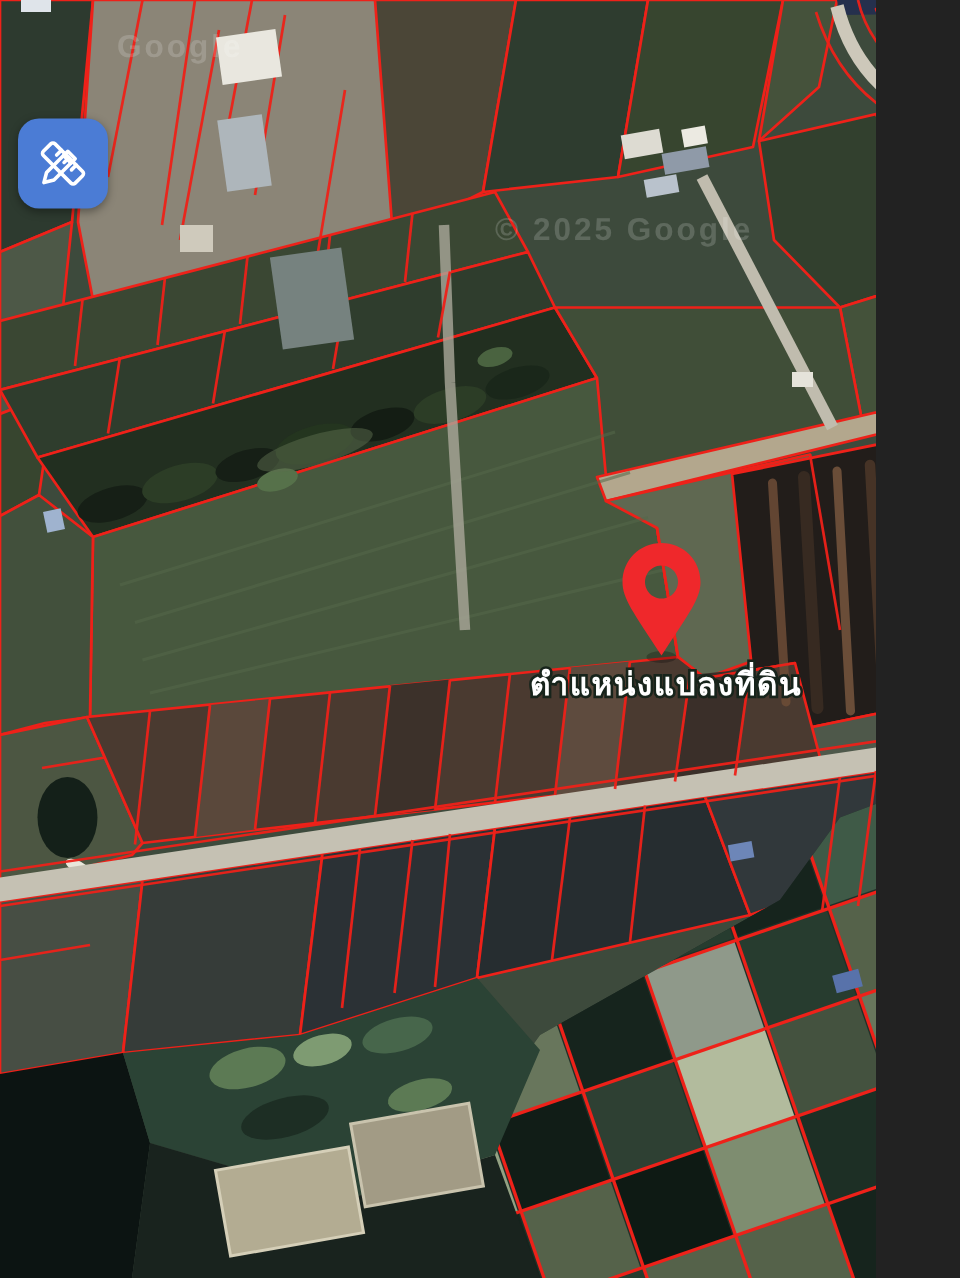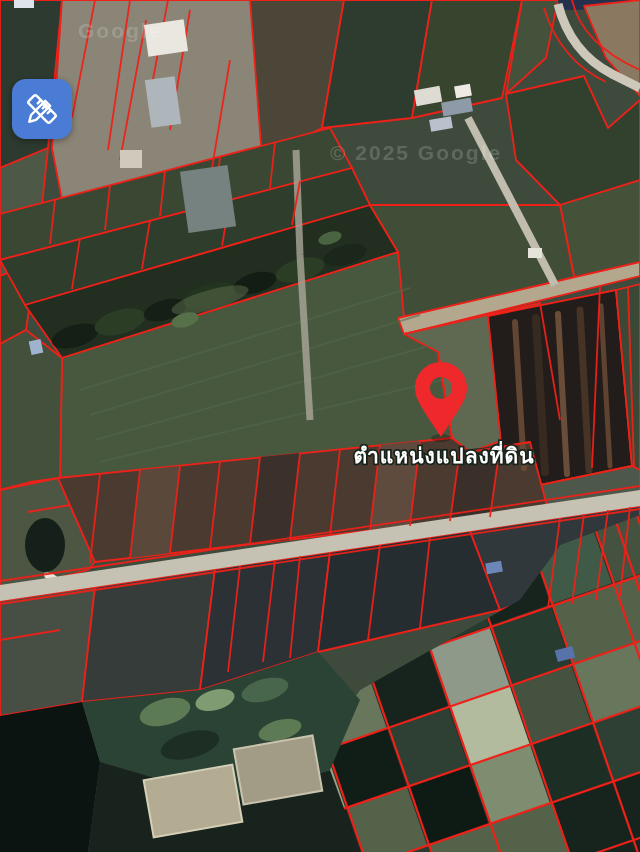--- a/index.html
+++ b/index.html
@@ -1,16 +1,16 @@
 <!DOCTYPE html>
 <html style="--boundary-red: #ee2119; --marker-red: #ef282b; --button-blue: #4b7cd5; --road-gray: #c5c1b3; --label-white: #ffffff;"><head>
 <meta charset="utf-8">
 <style>
   html,body{margin:0;padding:0;background:#222;}
-  .stage{position:relative;width:640px;height:852px;overflow:hidden;
+  .stage{position:relative;width:584px;height:852px;overflow:hidden;
          font-family:"Liberation Sans",sans-serif;}
   .stage svg{display:block;}
   .edit-btn{position:absolute;left:12px;top:79px;width:60px;height:60px;border:none;
             border-radius:14px;background:var(--button-blue,#4b7cd5);
             box-shadow:0 2px 6px rgba(0,0,0,.35);cursor:pointer;
             display:flex;align-items:center;justify-content:center;padding:0;}
   .marker-label{font-weight:700;letter-spacing:1px;
                 paint-order:stroke;stroke:#17241b;stroke-width:3.5px;}
   .wm{opacity:.17;font-weight:700;letter-spacing:2px;}
 </style>

